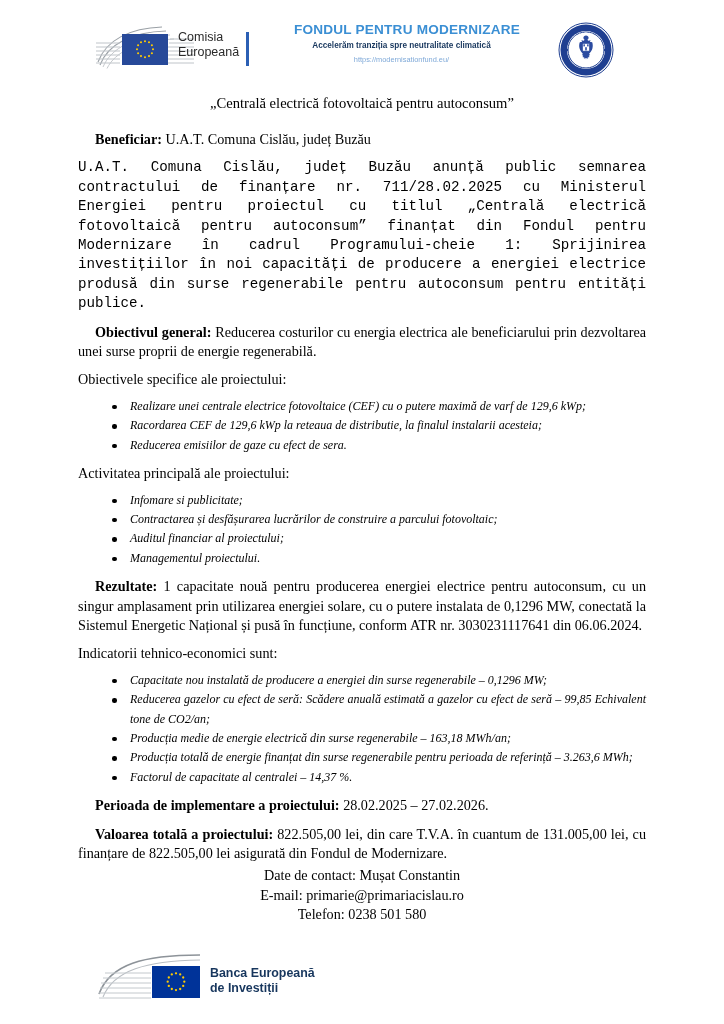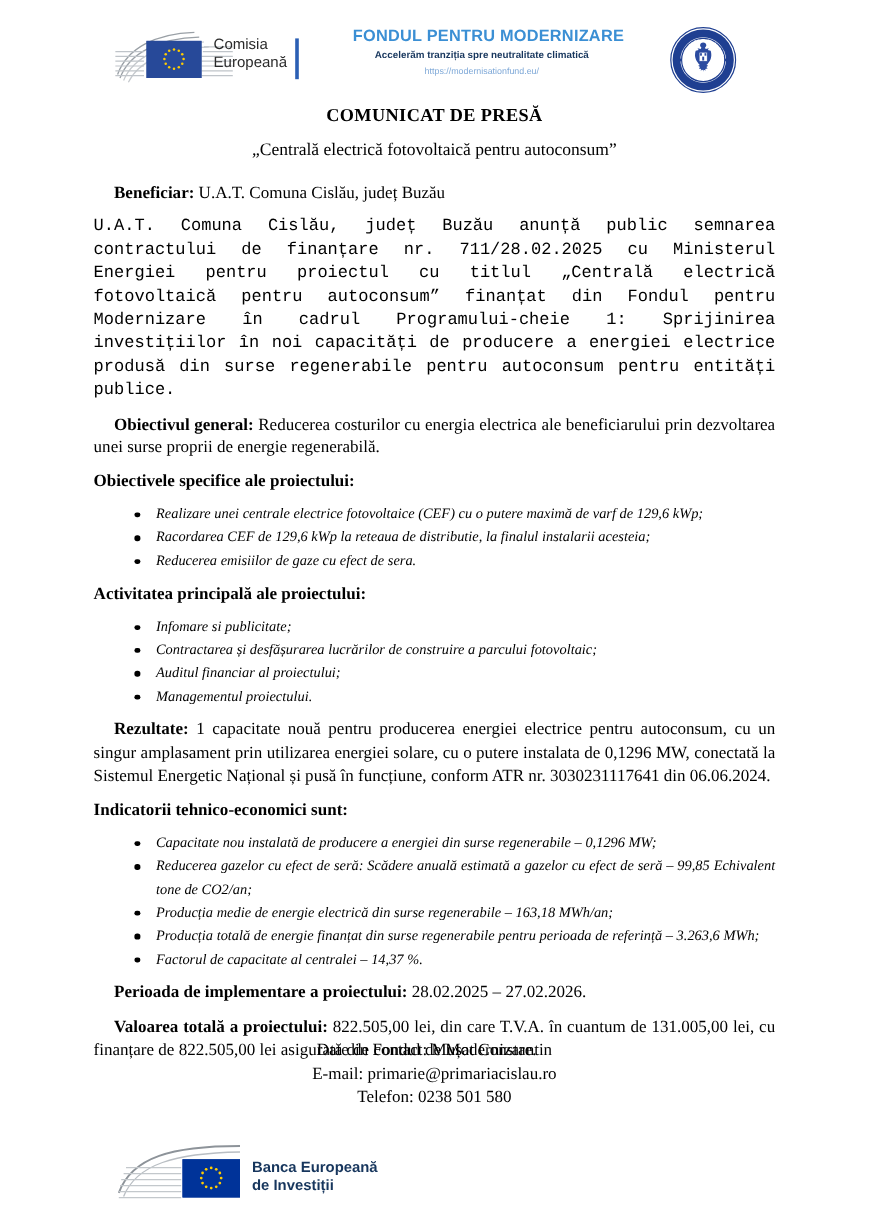--- a/index.html
+++ b/index.html
@@ -149,21 +149,21 @@
   }
   p.para.lead {
     margin-top: 9px;
     font-family: Liberation Mono, monospace;
   }
   .lbl {
     font-weight: bold;
     margin-left: 17px;
   }
   .section-head {
-    font-weight: bold;
+    font-weight: normal;
     font-size: 14.2px;
     line-height: 19.4px;
     margin: 0 0 7px 0;
   }
   ul.blist {
     list-style: none;
     margin: 0 0 9px 0;
     padding: 0;
   }
   ul.blist > li {
@@ -326,21 +326,20 @@
           <rect x="25.4" y="22.3" width="1.5" height="2.1"></rect>
           <rect x="29.1" y="22.3" width="1.5" height="2.1"></rect>
           <rect x="27.2" y="25.2" width="1.6" height="3.2"></rect>
         </g>
       </svg>
     </div>
   </div>
 
   <div class="doc">
 
-    <h1 class="doc-title">COMUNICAT DE PRESĂ</h1>
     <div class="doc-subtitle">„Centrală electrică fotovoltaică pentru autoconsum”</div>
 
     <p class="para"><span class="lbl">Beneficiar:</span><span> U.A.T. Comuna Cislău, județ Buzău</span></p>
 
     <p class="para lead">U.A.T. Comuna Cislău, județ Buzău anunță public semnarea contractului de finanțare nr. 711/28.02.2025 cu Ministerul Energiei pentru proiectul cu titlul „Centrală electrică fotovoltaică pentru autoconsum” finanțat din Fondul pentru Modernizare în cadrul Programului-cheie 1: Sprijinirea investițiilor în noi capacități de producere a energiei electrice produsă din surse regenerabile pentru autoconsum pentru entități publice.</p>
 
     <p class="para"><span class="lbl">Obiectivul general:</span><span> Reducerea costurilor cu energia electrica ale beneficiarului prin dezvoltarea unei surse proprii de energie regenerabilă.</span></p>
 
     <div class="section-head">Obiectivele specifice ale proiectului:</div>
     <ul class="blist">

